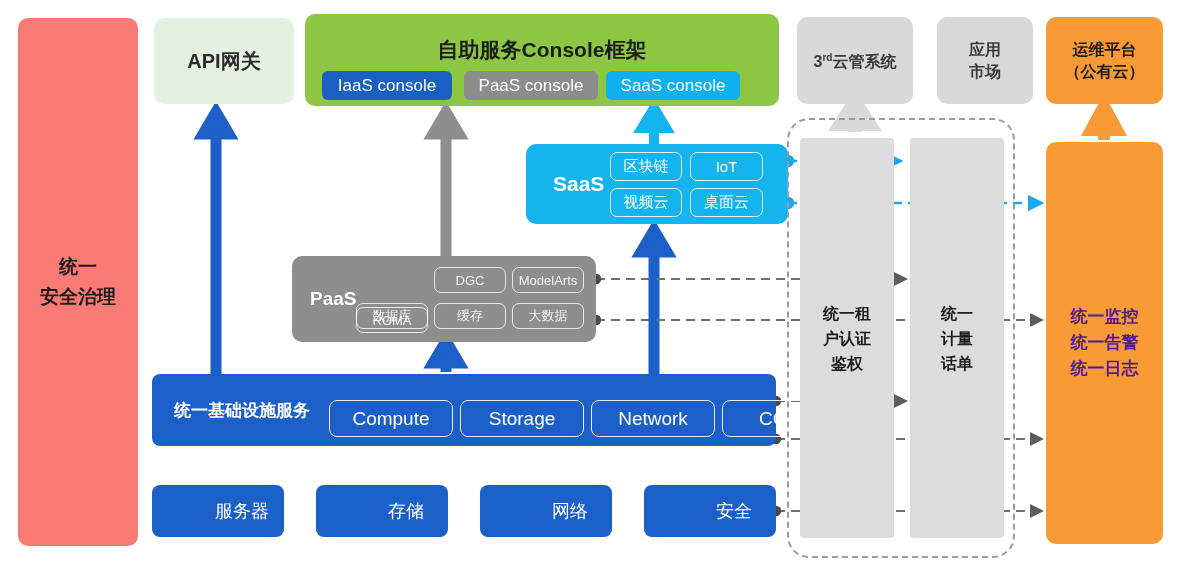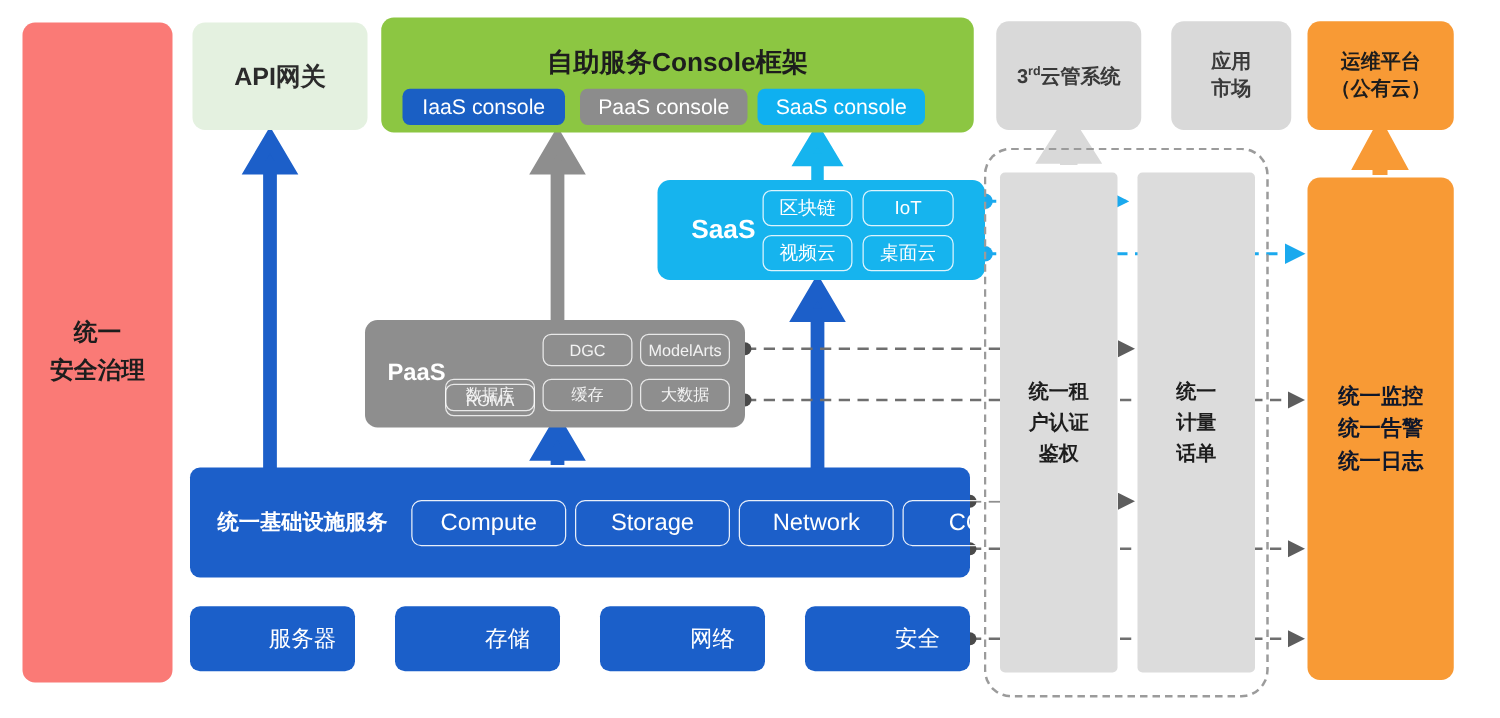--- a/index.html
+++ b/index.html
@@ -23,21 +23,21 @@
   .console-frame{background:#8cc642;border-radius:10px;display:block;}
   .console-title{position:absolute;left:0;right:0;top:22px;text-align:center;color:#1d1d1d;font-size:21px;font-weight:600;}
   .chip{position:absolute;border-radius:6px;color:#fff;font-size:17px;display:flex;align-items:center;justify-content:center;}
 
   
   .gray-box{background:#d9d9d9;border-radius:10px;color:#3a3a3a;font-size:16px;font-weight:600;line-height:22px;}
   .gray-box sup{font-size:10px;vertical-align:super;}
 
   
   .orange-box{background:#f89a35;border-radius:10px;color:#1d1d1d;font-size:16px;font-weight:600;line-height:22px;}
-  .orange-panel{background:#f89a35;border-radius:10px;color:#0f172a;font-size:17px;font-weight:600;line-height:26px;}
+  .orange-panel{background:#f89a35;border-radius:10px;color:#4c1d95;font-size:17px;font-weight:600;line-height:26px;}
 
   
   .saas-layer{background:#16b4ee;border-radius:10px;display:block;}
   .layer-label{position:absolute;color:#fff;font-weight:600;}
   .subchip{position:absolute;box-sizing:border-box;border:1.6px solid rgba(255,255,255,.85);border-radius:7px;
     color:#fff;font-size:15px;display:flex;align-items:center;justify-content:center;}
 
   
   .paas-layer{background:#8e8e8e;border-radius:10px;display:block;}
   .subchip-p{position:absolute;box-sizing:border-box;border:1.4px solid rgba(255,255,255,.8);border-radius:7px;
@@ -200,21 +200,21 @@
       <span>数据库</span>
     </div>
     <div class="subchip-p" style="left:142px;top:47px;width:72px;height:26px;">
       <span>缓存</span>
     </div>
     <div class="subchip-p" style="left:220px;top:47px;width:72px;height:26px;">
       <span>大数据</span>
     </div>
   </div>
 
-  <div class="iaas-bar" style="position:absolute;left:152px;top:374px;width:624px;height:88px;">
+  <div class="iaas-bar" style="position:absolute;left:152px;top:374px;width:624px;height:72px;">
     <div class="iaas-label">统一基础设施服务</div>
     <div class="iaas-chip" style="left:177px;top:26px;width:124px;height:37px;">
       <span>Compute</span>
     </div>
     <div class="iaas-chip" style="left:308px;top:26px;width:124px;height:37px;">
       <span>Storage</span>
     </div>
     <div class="iaas-chip" style="left:439px;top:26px;width:124px;height:37px;">
       <span>Network</span>
     </div>

